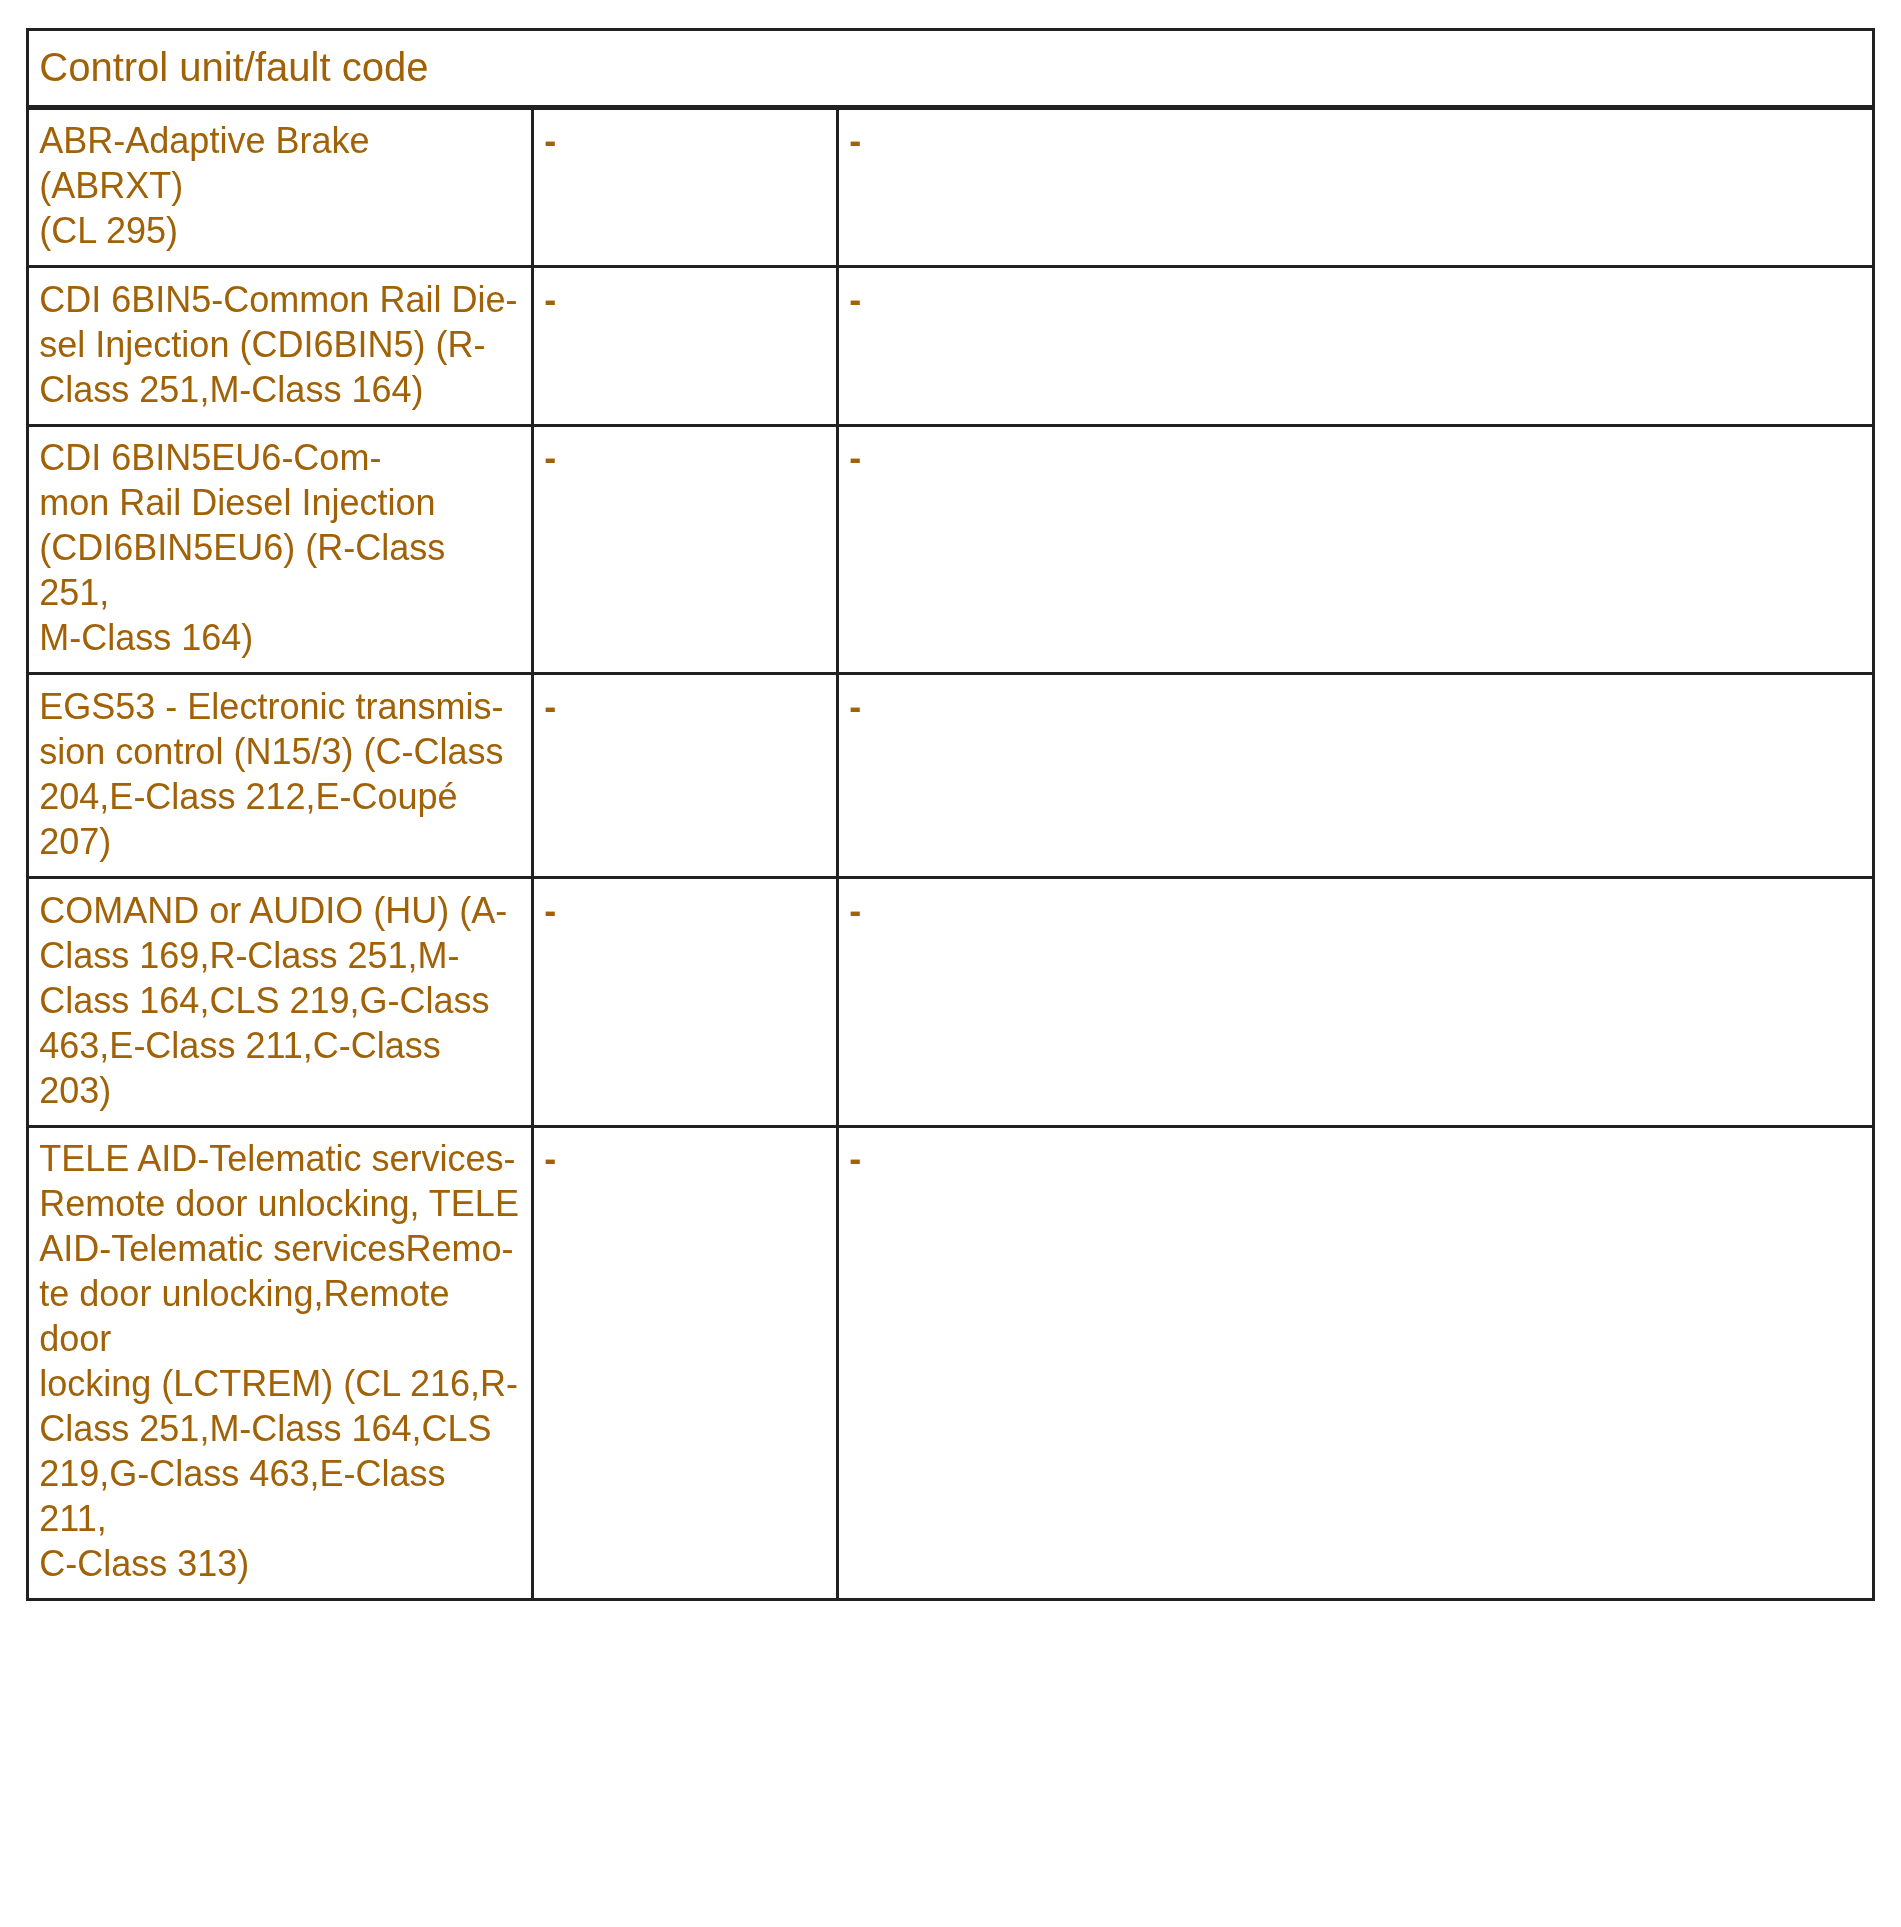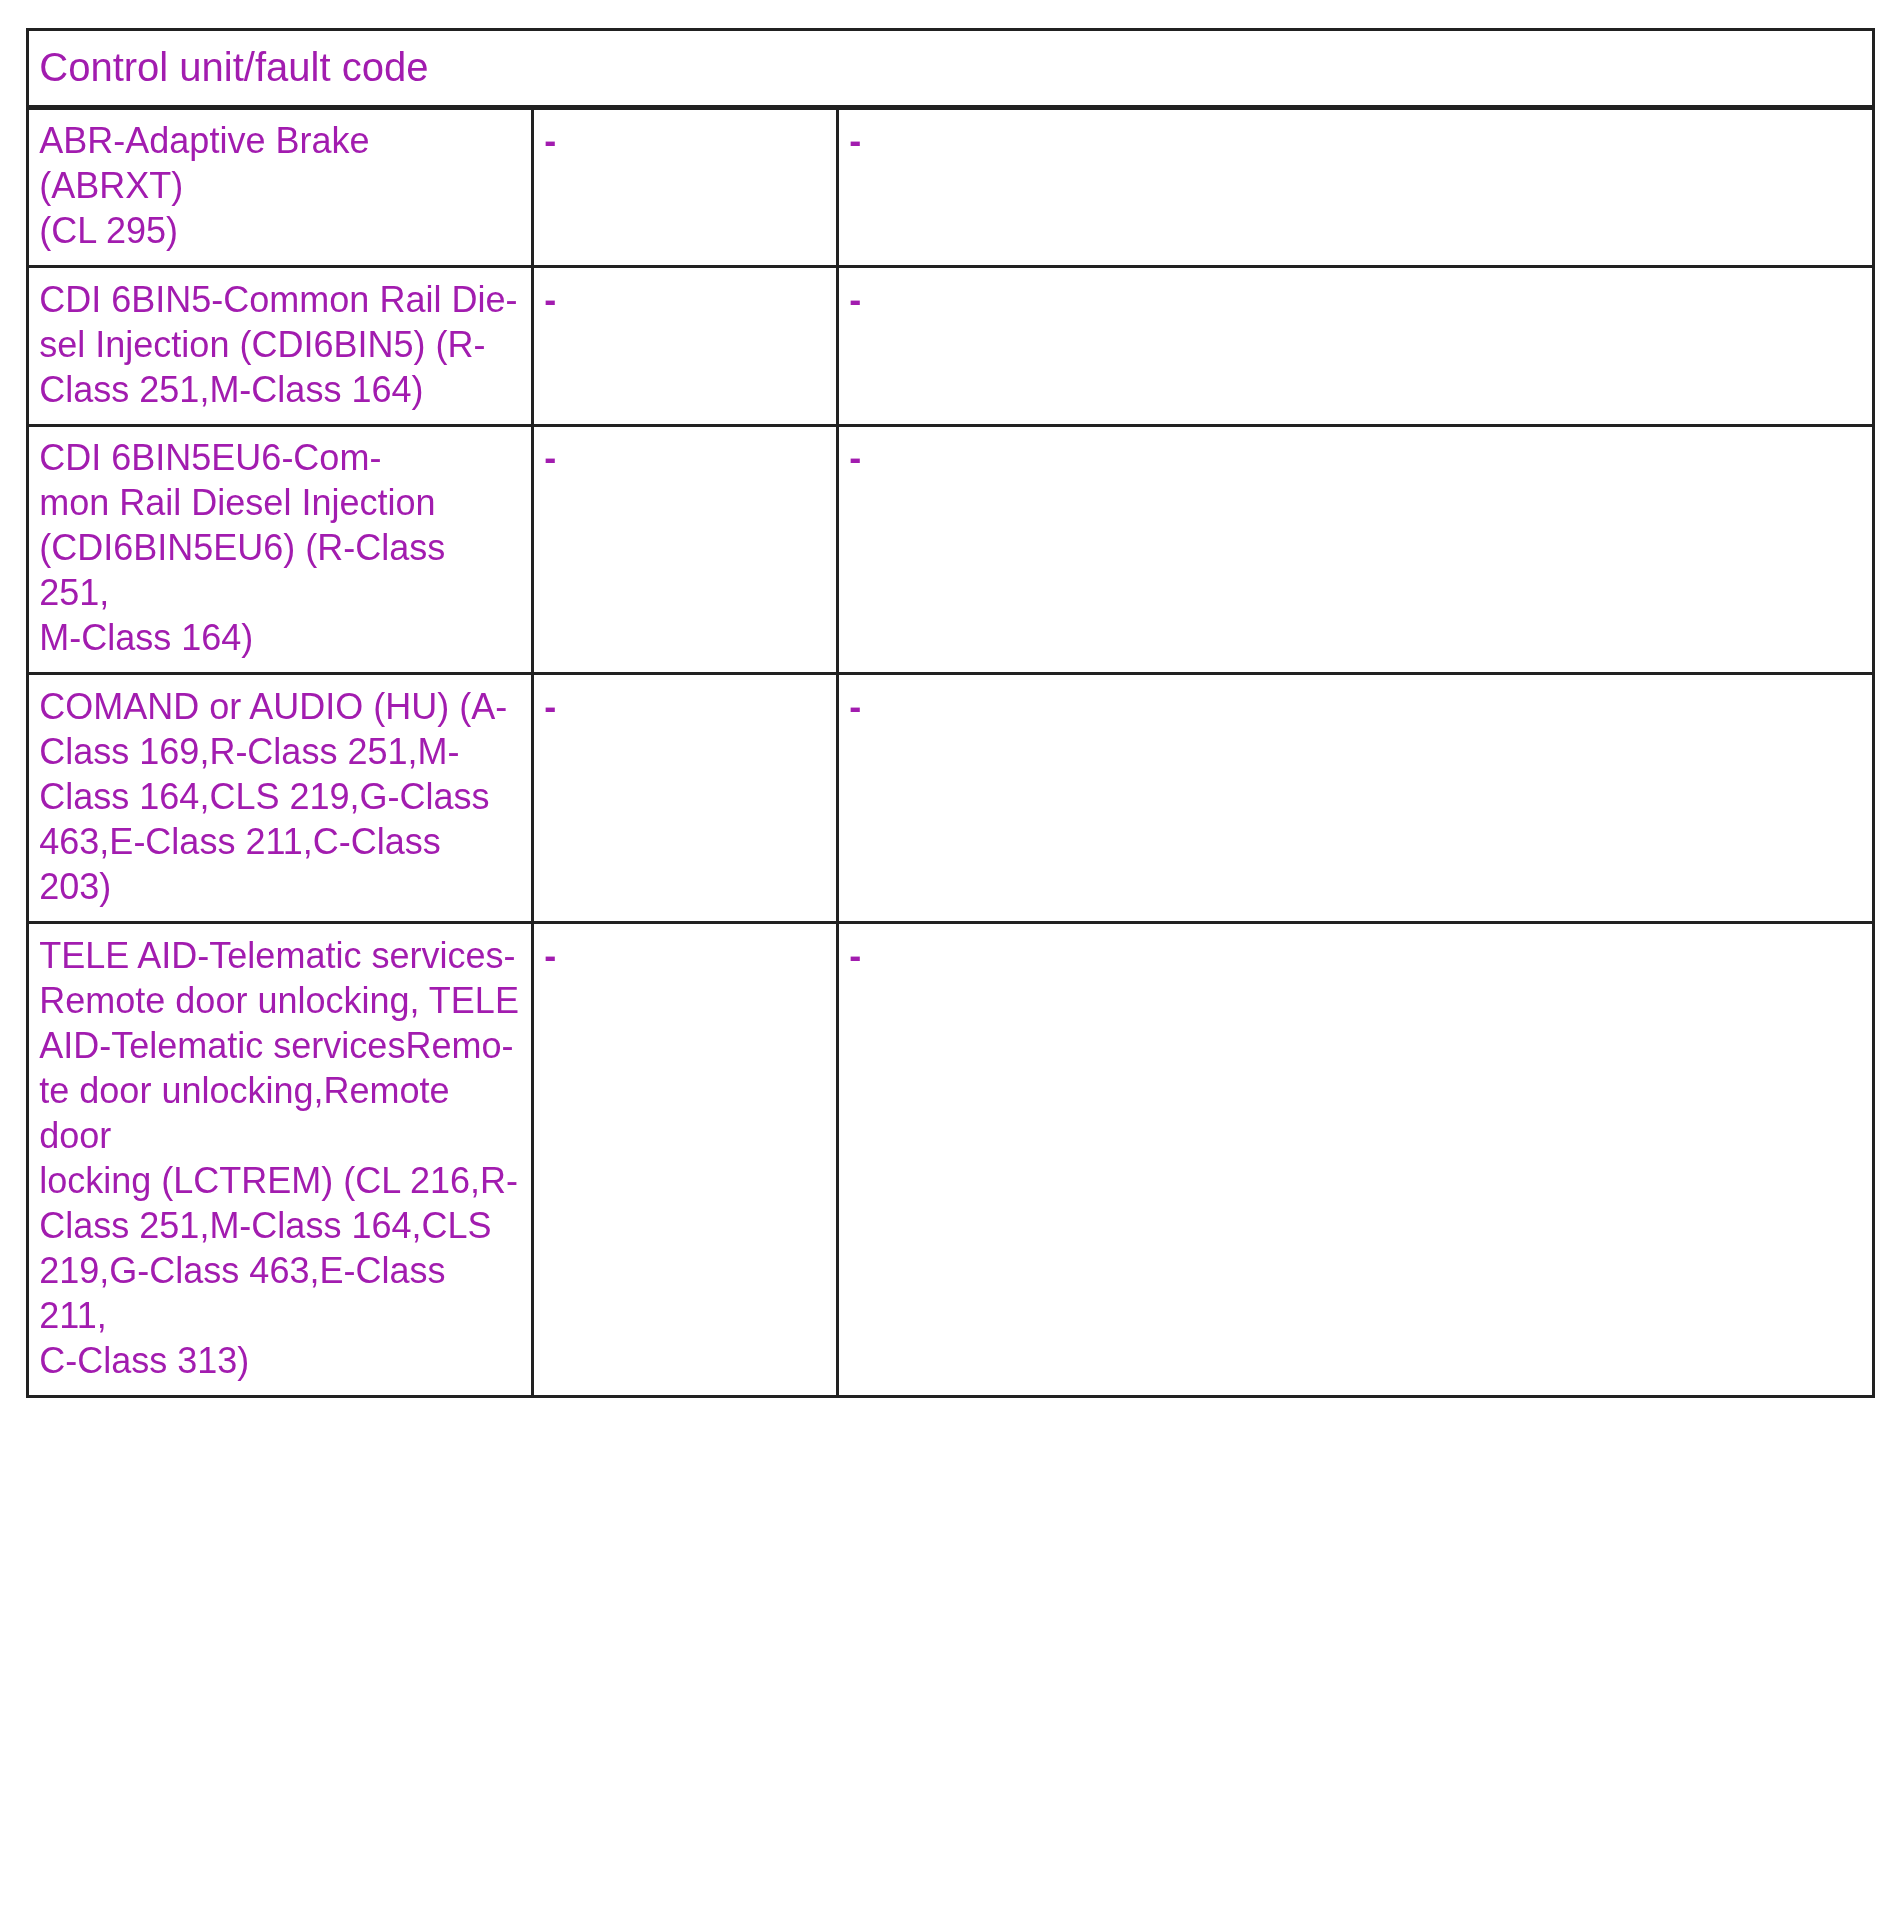--- a/index.html
+++ b/index.html
@@ -22,21 +22,21 @@
     background: #ffffff;
   }
   table.fault-table, table.fault-table td {
     border: 3.4px solid #212121;
   }
   td {
     vertical-align: top;
     padding: 8.6px 10.3px 12px 10.3px;
     font-size: 36px;
     line-height: 45px;
-    color: #a21caf;
+    color: #a16207;
     white-space: pre-line;
     overflow: hidden;
   }
   td.title-cell {
     font-size: 40px;
     line-height: 48px;
     padding: 12px 10.3px 13.7px 10.3px;
     height: 74px;
     white-space: normal;
   }
@@ -85,20 +85,28 @@
         <td class="text-cell">-</td>
       </tr>
       <tr class="r-4">
         <td class="unit-cell">CDI 6BIN5EU6-Com-
 mon Rail Diesel Injection
 (CDI6BIN5EU6) (R-Class 251,
 M-Class 164)</td>
         <td class="code-cell">-</td>
         <td class="text-cell">-</td>
       </tr>
+      <tr class="r-5">
+        <td class="unit-cell">EGS53 - Electronic transmis-
+sion control (N15/3) (C-Class
+204,E-Class 212,E-Coupé
+207)</td>
+        <td class="code-cell">-</td>
+        <td class="text-cell">-</td>
+      </tr>
       <tr class="r-6">
         <td class="unit-cell">COMAND or AUDIO (HU) (A-
 Class 169,R-Class 251,M-
 Class 164,CLS 219,G-Class
 463,E-Class 211,C-Class 203)</td>
         <td class="code-cell">-</td>
         <td class="text-cell">-</td>
       </tr>
       <tr class="r-8">
         <td class="unit-cell">TELE AID-Telematic services-

